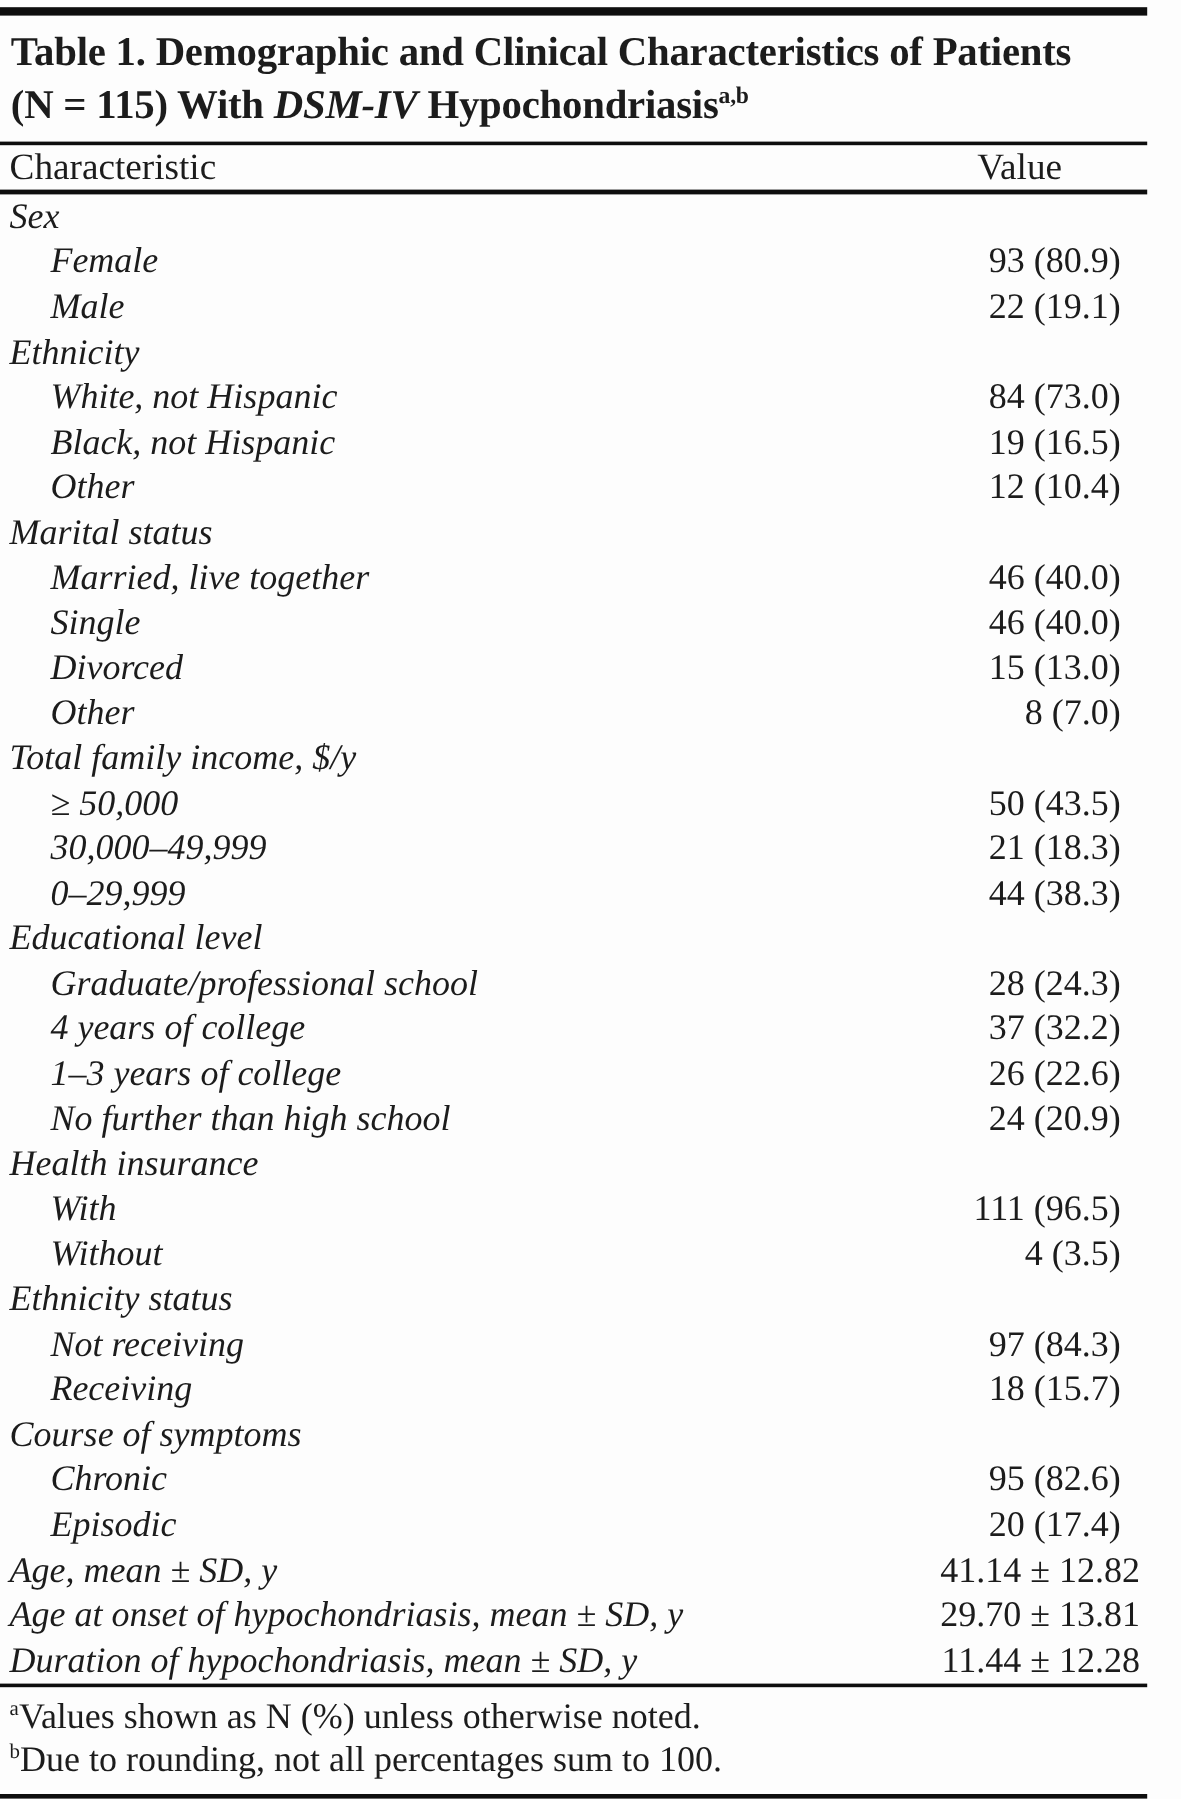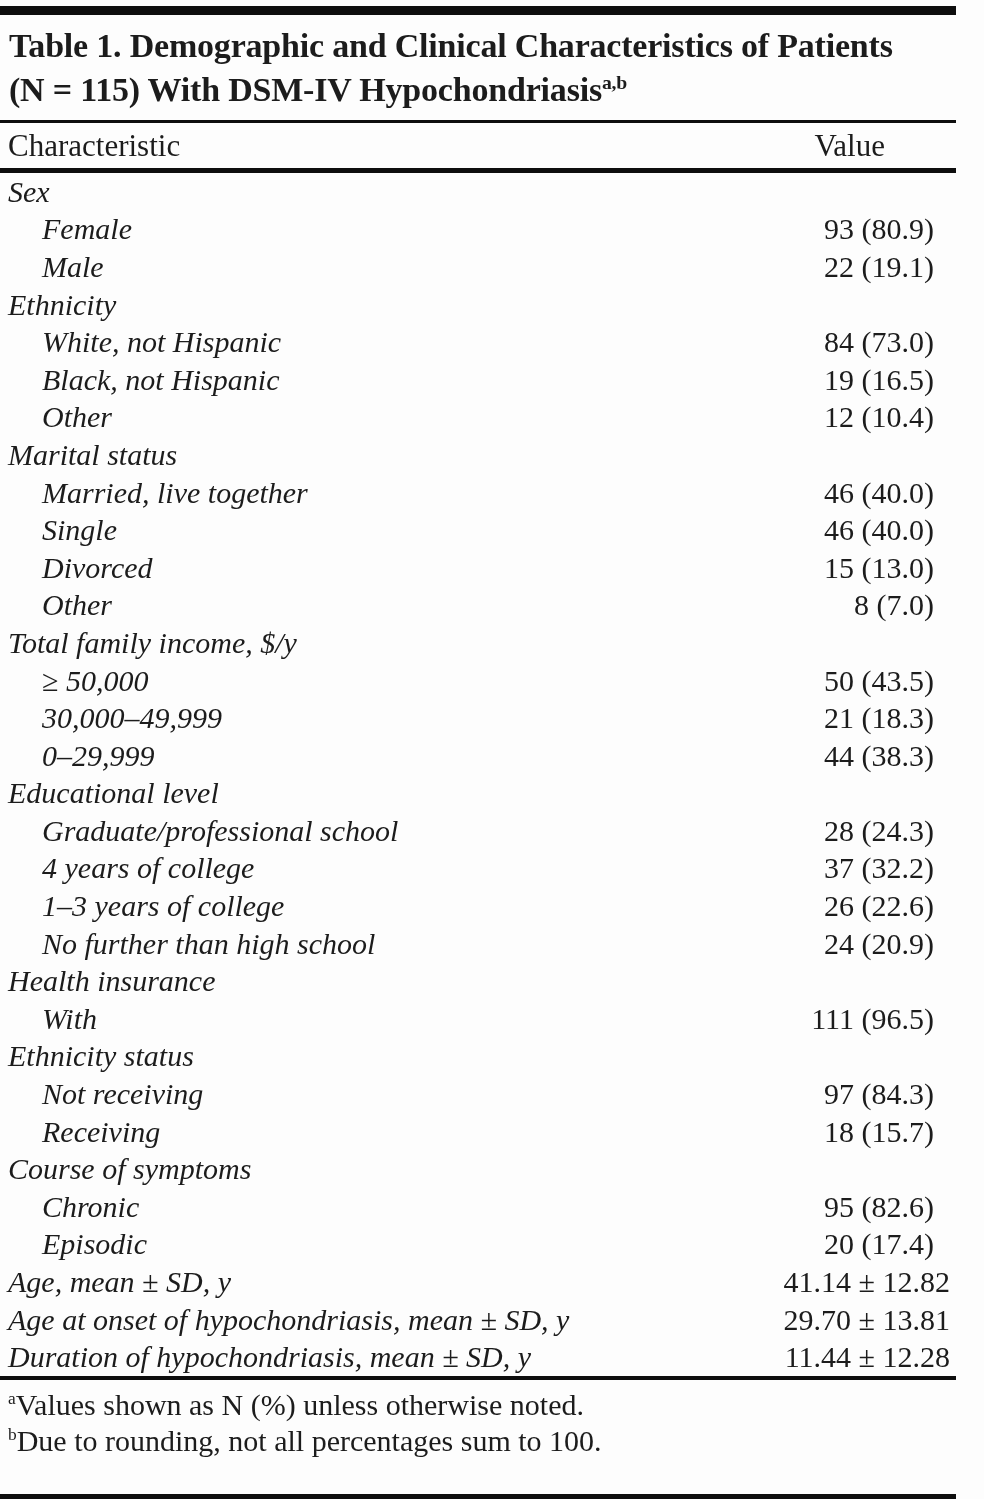--- a/index.html
+++ b/index.html
@@ -36,21 +36,21 @@
     font-weight: bold;
     padding: 9px 6px 8px 9px;
     letter-spacing: -0.2px;
   }
   .title sup {
     font-size: 58%;
     vertical-align: super;
     line-height: 0;
     font-weight: bold;
   }
-  .title .ital { }
+  .title .ital { font-style: italic; }
 
   .header-row {
     display: flex;
     align-items: center;
     height: 45px;
     font-size: 31px;
     padding-left: 8px;
   }
   .header-row .col-char { flex: 1 1 auto; }
   .header-row .col-val {
@@ -220,20 +220,24 @@
   <div class="row">
     <span class="label">Health insurance</span>
     <span class="value"></span>
   </div>
 
   <div class="row indent">
     <span class="label">With</span>
     <span class="value">111 (96.5)</span>
   </div>
 
+  <div class="row indent">
+    <span class="label">Without</span>
+    <span class="value">4 (3.5)</span>
+  </div>
 
   <div class="row">
     <span class="label">Ethnicity status</span>
     <span class="value"></span>
   </div>
 
   <div class="row indent">
     <span class="label">Not receiving</span>
     <span class="value">97 (84.3)</span>
   </div>

